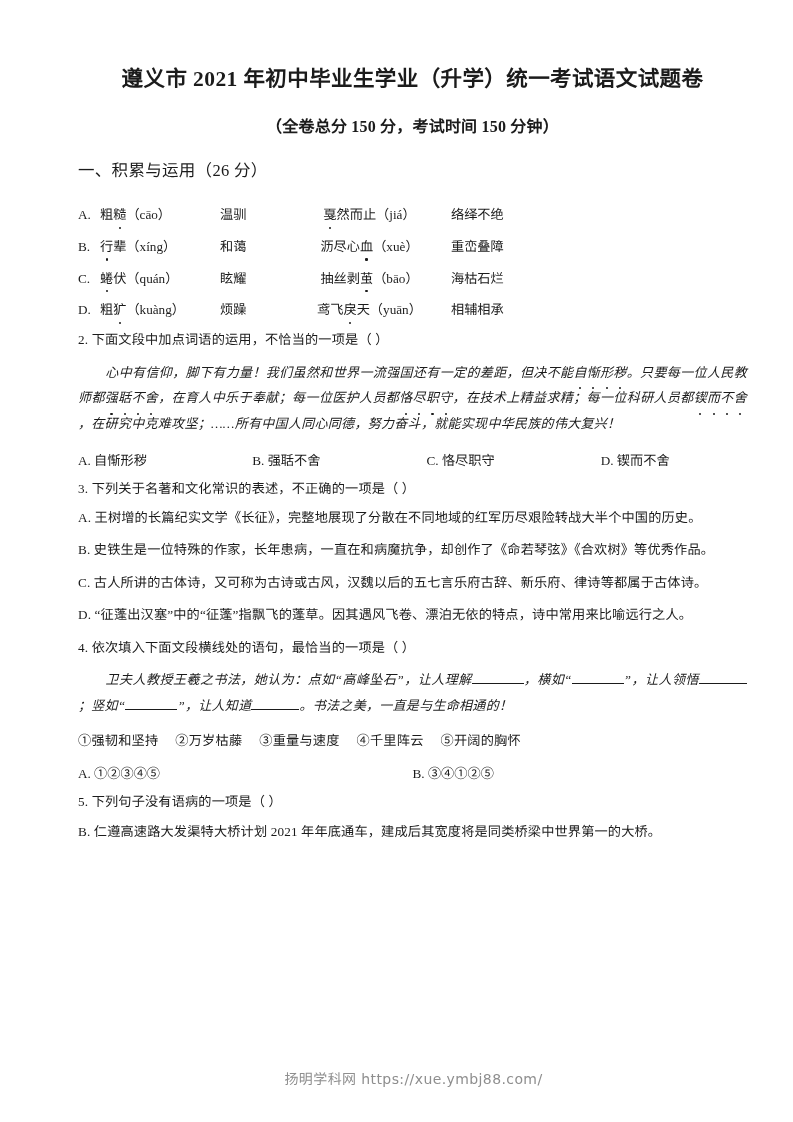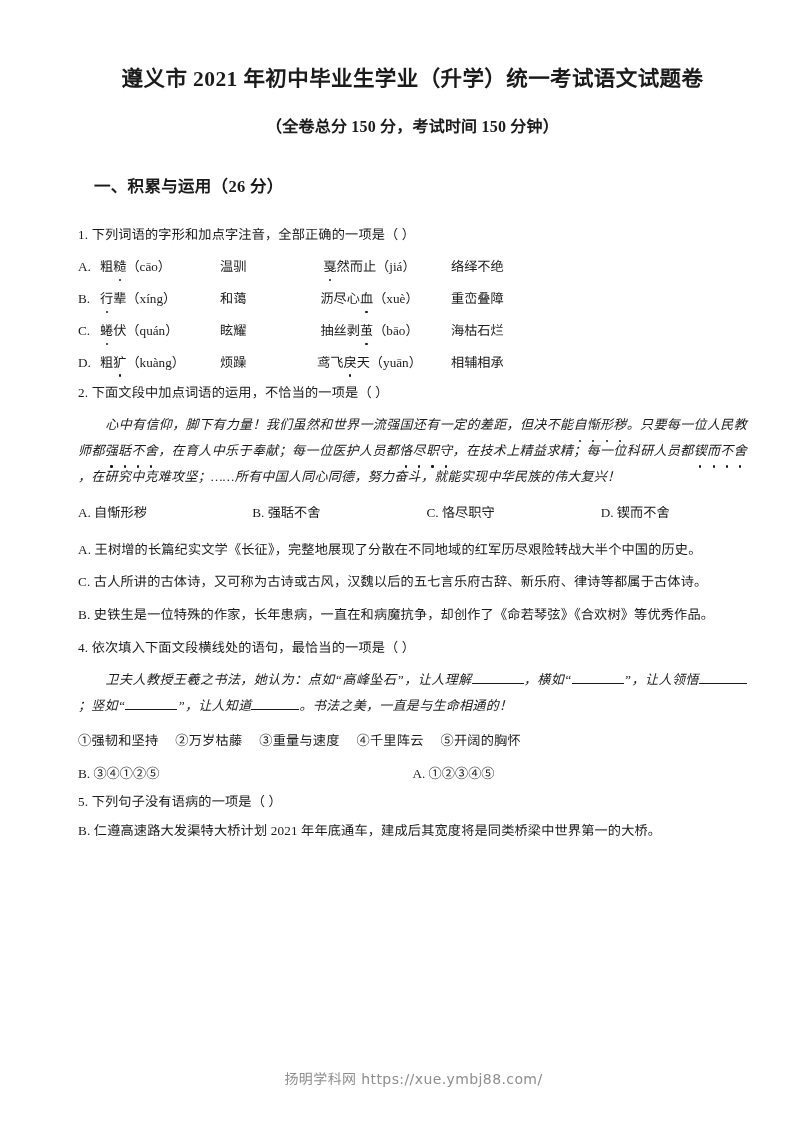--- a/index.html
+++ b/index.html
@@ -43,22 +43,22 @@
     font-size: 16px;
     font-weight: bold;
     margin: 0;
     padding-top: 19px;
     letter-spacing: 0.2px;
   }
 
   
   .section-heading {
     font-size: 16.5px;
-    font-weight: bold;
-    margin: 16px;
+    font-weight: normal;
+    margin: 0;
     padding-top: 20px;
     padding-bottom: 2px;
     letter-spacing: 0.3px;
   }
 
   
   .question {
     margin: 0;
     padding-top: 10px;
   }
@@ -178,21 +178,20 @@
 <body>
 
 <div class="page">
 
   <h1 class="doc-title">遵义市 2021 年初中毕业生学业（升学）统一考试语文试题卷</h1>
   <div class="doc-subtitle">（全卷总分 150 分，考试时间 150 分钟）</div>
 
   <div class="section-heading">一、积累与运用（26 分）</div>
 
   <div class="question">
-    <p class="q-stem">1. 下列词语的字形和加点字注音，全部正确的一项是（     ）</p>
 
     <div class="q1-row">
       <span class="c-letter">A.</span>
       <span class="c1"><span>粗</span><span class="dotted">糙</span><span>（cāo）</span></span>
       <span class="c2">温驯</span>
       <span class="c3"><span class="dotted">戛</span><span>然而止（jiá）</span></span>
       <span class="c4">络绎不绝</span>
     </div>
 
     <div class="q1-row">
@@ -225,35 +224,37 @@
     <p class="passage"><span class="indent"></span><span id="q2-passage"><span>心中有信仰，脚下有力量！我们虽然和世界一流强国还有一定的差距，但决不能</span><span class="dotted">自</span><span class="dotted">惭</span><span class="dotted">形</span><span class="dotted">秽</span><span>。只要每一位人民教师都</span><span class="dotted">强</span><span class="dotted">聒</span><span class="dotted">不</span><span class="dotted">舍</span><span>，在育人中乐于奉献；每一位医护人员都</span><span class="dotted">恪</span><span class="dotted">尽</span><span class="dotted">职</span><span class="dotted">守</span><span>，在技术上精益求精；每一位科研人员都</span><span class="dotted">锲</span><span class="dotted">而</span><span class="dotted">不</span><span class="dotted">舍</span><span>，在研究中克难攻坚；……所有中国人同心同德，努力奋斗，就能实现中华民族的伟大复兴！</span></span></p>
     <div class="opt4">
       <div>A.  自惭形秽</div>
       <div>B.  强聒不舍</div>
       <div>C.  恪尽职守</div>
       <div>D.  锲而不舍</div>
     </div>
   </div>
 
   <div class="question">
+    <p class="q-stem">3. 下列关于名著和文化常识的表述，不正确的一项是（     ）</p>
     <p class="opt-para">A.  王树增的长篇纪实文学《长征》，完整地展现了分散在不同地域的红军历尽艰险转战大半个中国的历史。</p>
+    <p class="opt-para">B.  史铁生是一位特殊的作家，长年患病，一直在和病魔抗争，却创作了《命若琴弦》《合欢树》等优秀作品。</p>
     <p class="opt-para">C.  古人所讲的古体诗，又可称为古诗或古风，汉魏以后的五七言乐府古辞、新乐府、律诗等都属于古体诗。</p>
-    <p class="opt-para">B.  史铁生是一位特殊的作家，长年患病，一直在和病魔抗争，却创作了《命若琴弦》《合欢树》等优秀作品。</p>
+    <p class="opt-para">D.  “征蓬出汉塞”中的“征蓬”指飘飞的蓬草。因其遇风飞卷、漂泊无依的特点，诗中常用来比喻远行之人。</p>
   </div>
 
   <div class="question">
     <p class="q-stem">4. 依次填入下面文段横线处的语句，最恰当的一项是（     ）</p>
 
     <p class="passage"><span class="indent"></span><span>卫夫人教授王羲之书法，她认为：点如“高峰坠石”，让人理解</span><span class="blank w-long"></span><span>，横如“</span><span class="blank w-long"></span><span>”，让人领悟</span><span class="blank w-mid"></span><span>；竖如“</span><span class="blank w-long"></span><span>”，让人知道</span><span class="blank w-mid"></span><span>。书法之美，一直是与生命相通的！</span></p>
 
     <p class="enum-line"><span class="item">①强韧和坚持</span><span class="item">②万岁枯藤</span><span class="item">③重量与速度</span><span class="item">④千里阵云</span><span class="item">⑤开阔的胸怀</span></p>
 
     <div class="opt2">
+      <div>A.  ①②③④⑤</div>
       <div>B.  ③④①②⑤</div>
-      <div>A.  ①②③④⑤</div>
     </div>
   </div>
 
   <div class="question">
     <p class="q-stem">5. 下列句子没有语病的一项是（     ）</p>
     <p class="opt-para">B.  仁遵高速路大发渠特大桥计划 2021 年年底通车，建成后其宽度将是同类桥梁中世界第一的大桥。</p>
   </div>
 
 </div>
 

